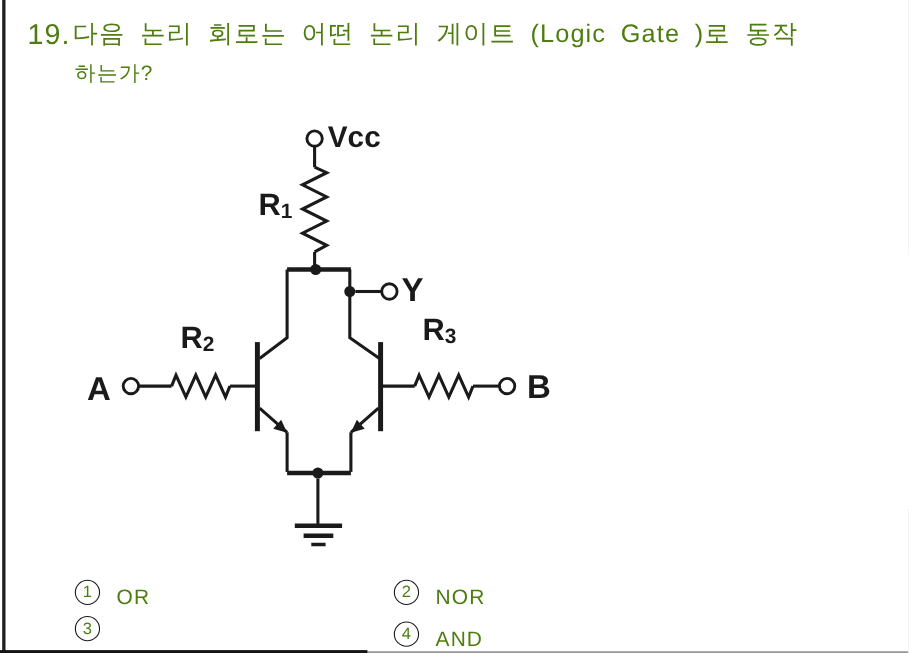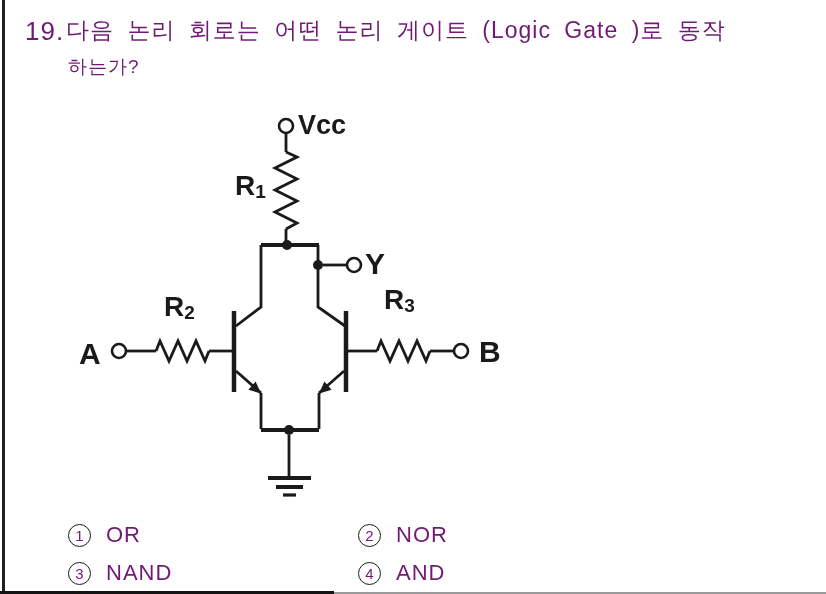--- a/index.html
+++ b/index.html
@@ -3,21 +3,21 @@
 <meta charset="utf-8">
 <style>
   html, body { margin: 0; padding: 0; background: #e8e8e8; }
   .page {
     position: relative;
     width: 826px;
     height: 594px;
     background: #ffffff;
     overflow: hidden;
     font-family: "Liberation Sans", "DejaVu Sans", sans-serif;
-    color: #701a75;
+    color: #4d7c0f;
   }
   .left-border {
     position: absolute; left: 2px; top: 0; width: 3px; height: 594px;
     background: #1f1f1f;
   }
   .bottom-border-dark {
     position: absolute; left: 0; top: 591px; width: 334px; height: 3px;
     background: #141414;
   }
   .bottom-border-faint {
@@ -54,21 +54,21 @@
   .option {
     position: absolute; display: inline-flex; align-items: center; gap: 15px;
     cursor: default;
   }
   .opt-circle {
     width: 23px; height: 23px; box-sizing: border-box;
     border: 1.7px solid #1a1a1a; border-radius: 50%;
     display: flex; align-items: center; justify-content: center;
     font-size: 15px; line-height: 1;
   }
-  .opt-label { font-size: 22px; letter-spacing: 1px; }
+  .opt-label { font-size: 19px; letter-spacing: 1px; margin-top: 11px; }
   .opt-1 { left: 68px;  top: 522px; }
   .opt-2 { left: 358px; top: 522px; }
   .opt-3 { left: 68px;  top: 560px; }
   .opt-4 { left: 358px; top: 560px; }
 </style>
 </head>
 <body>
 
 <div class="page">
 
@@ -139,21 +139,20 @@
   <div class="option opt-1">
     <span class="opt-circle">1</span>
     <span class="opt-label">OR</span>
   </div>
   <div class="option opt-2">
     <span class="opt-circle">2</span>
     <span class="opt-label">NOR</span>
   </div>
   <div class="option opt-3">
     <span class="opt-circle">3</span>
-    <span class="opt-label">NAND</span>
   </div>
   <div class="option opt-4">
     <span class="opt-circle">4</span>
     <span class="opt-label">AND</span>
   </div>
 
   <div class="bottom-border-faint"></div>
   <div class="bottom-border-dark"></div>
 
 </div>

